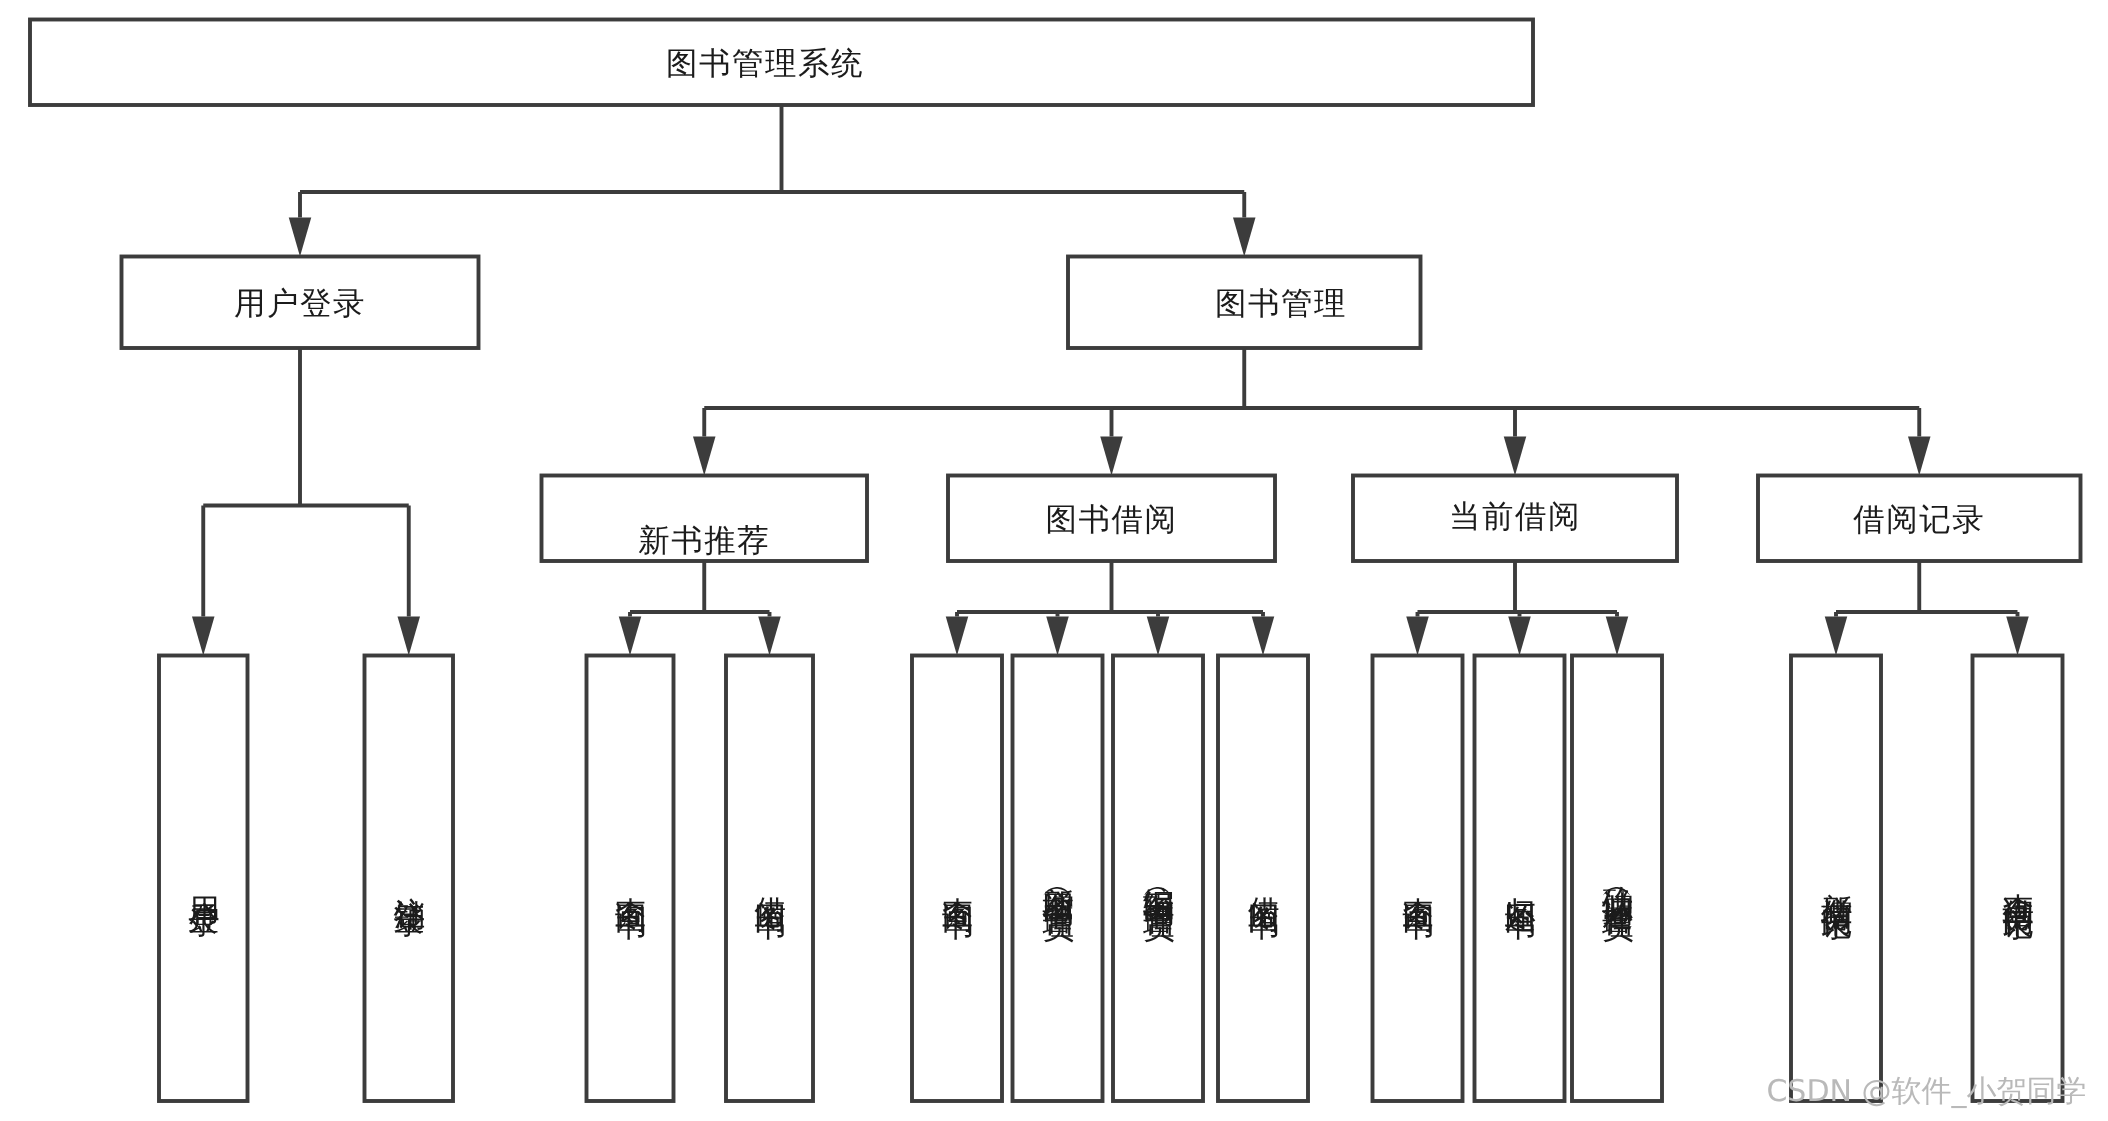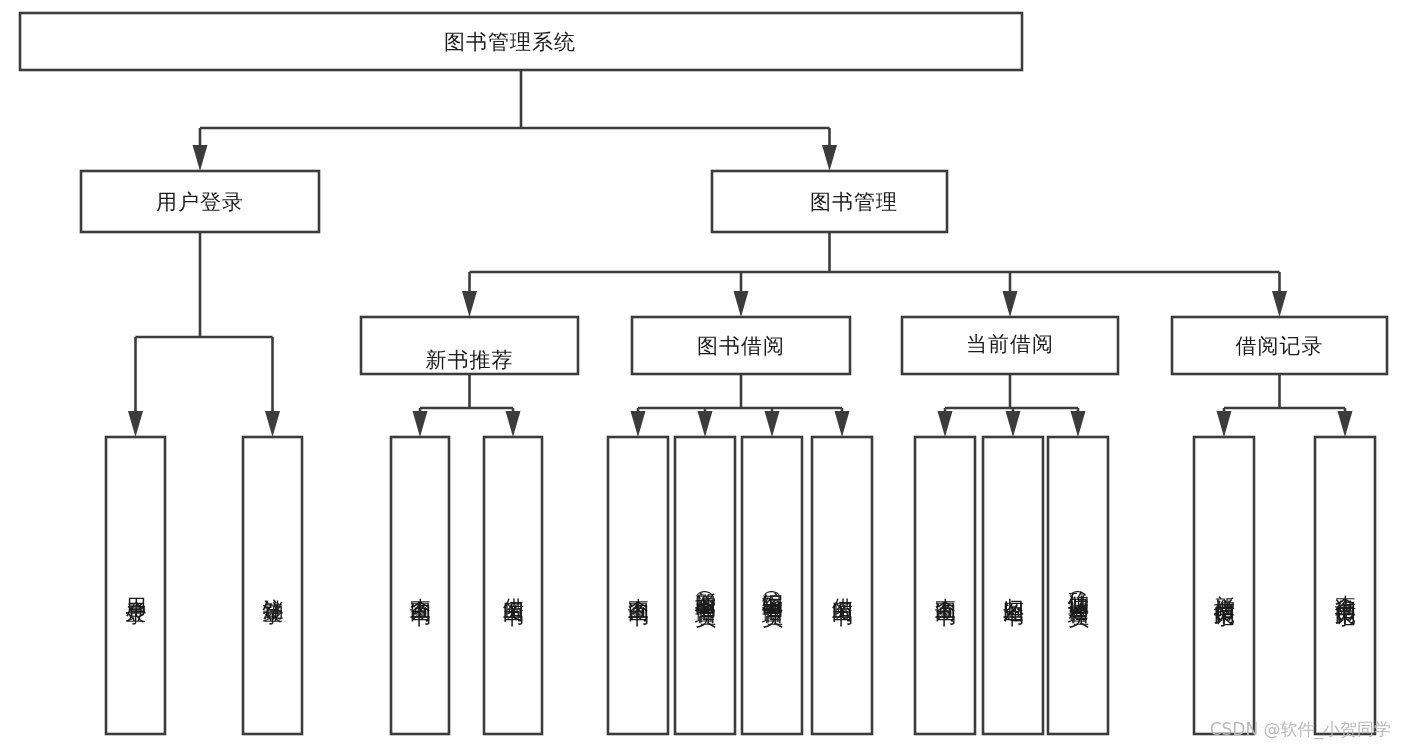--- a/index.html
+++ b/index.html
@@ -69,21 +69,21 @@
     font-size: 21px;
     color: #1b1b1b;
     letter-spacing: 1px;
     white-space: nowrap;
   }
   .watermark {
     position: absolute;
     right: 14px;
     bottom: 6px;
     font-family: "DejaVu Sans", "Liberation Sans", sans-serif;
-    font-size: 17px;
+    font-size: 20px;
     color: #b9b9b9;
     white-space: nowrap;
     pointer-events: none;
     margin-left: 24px;
   }
 </style>
 </head>
 <body>
 
 <div id="diagram-root">

